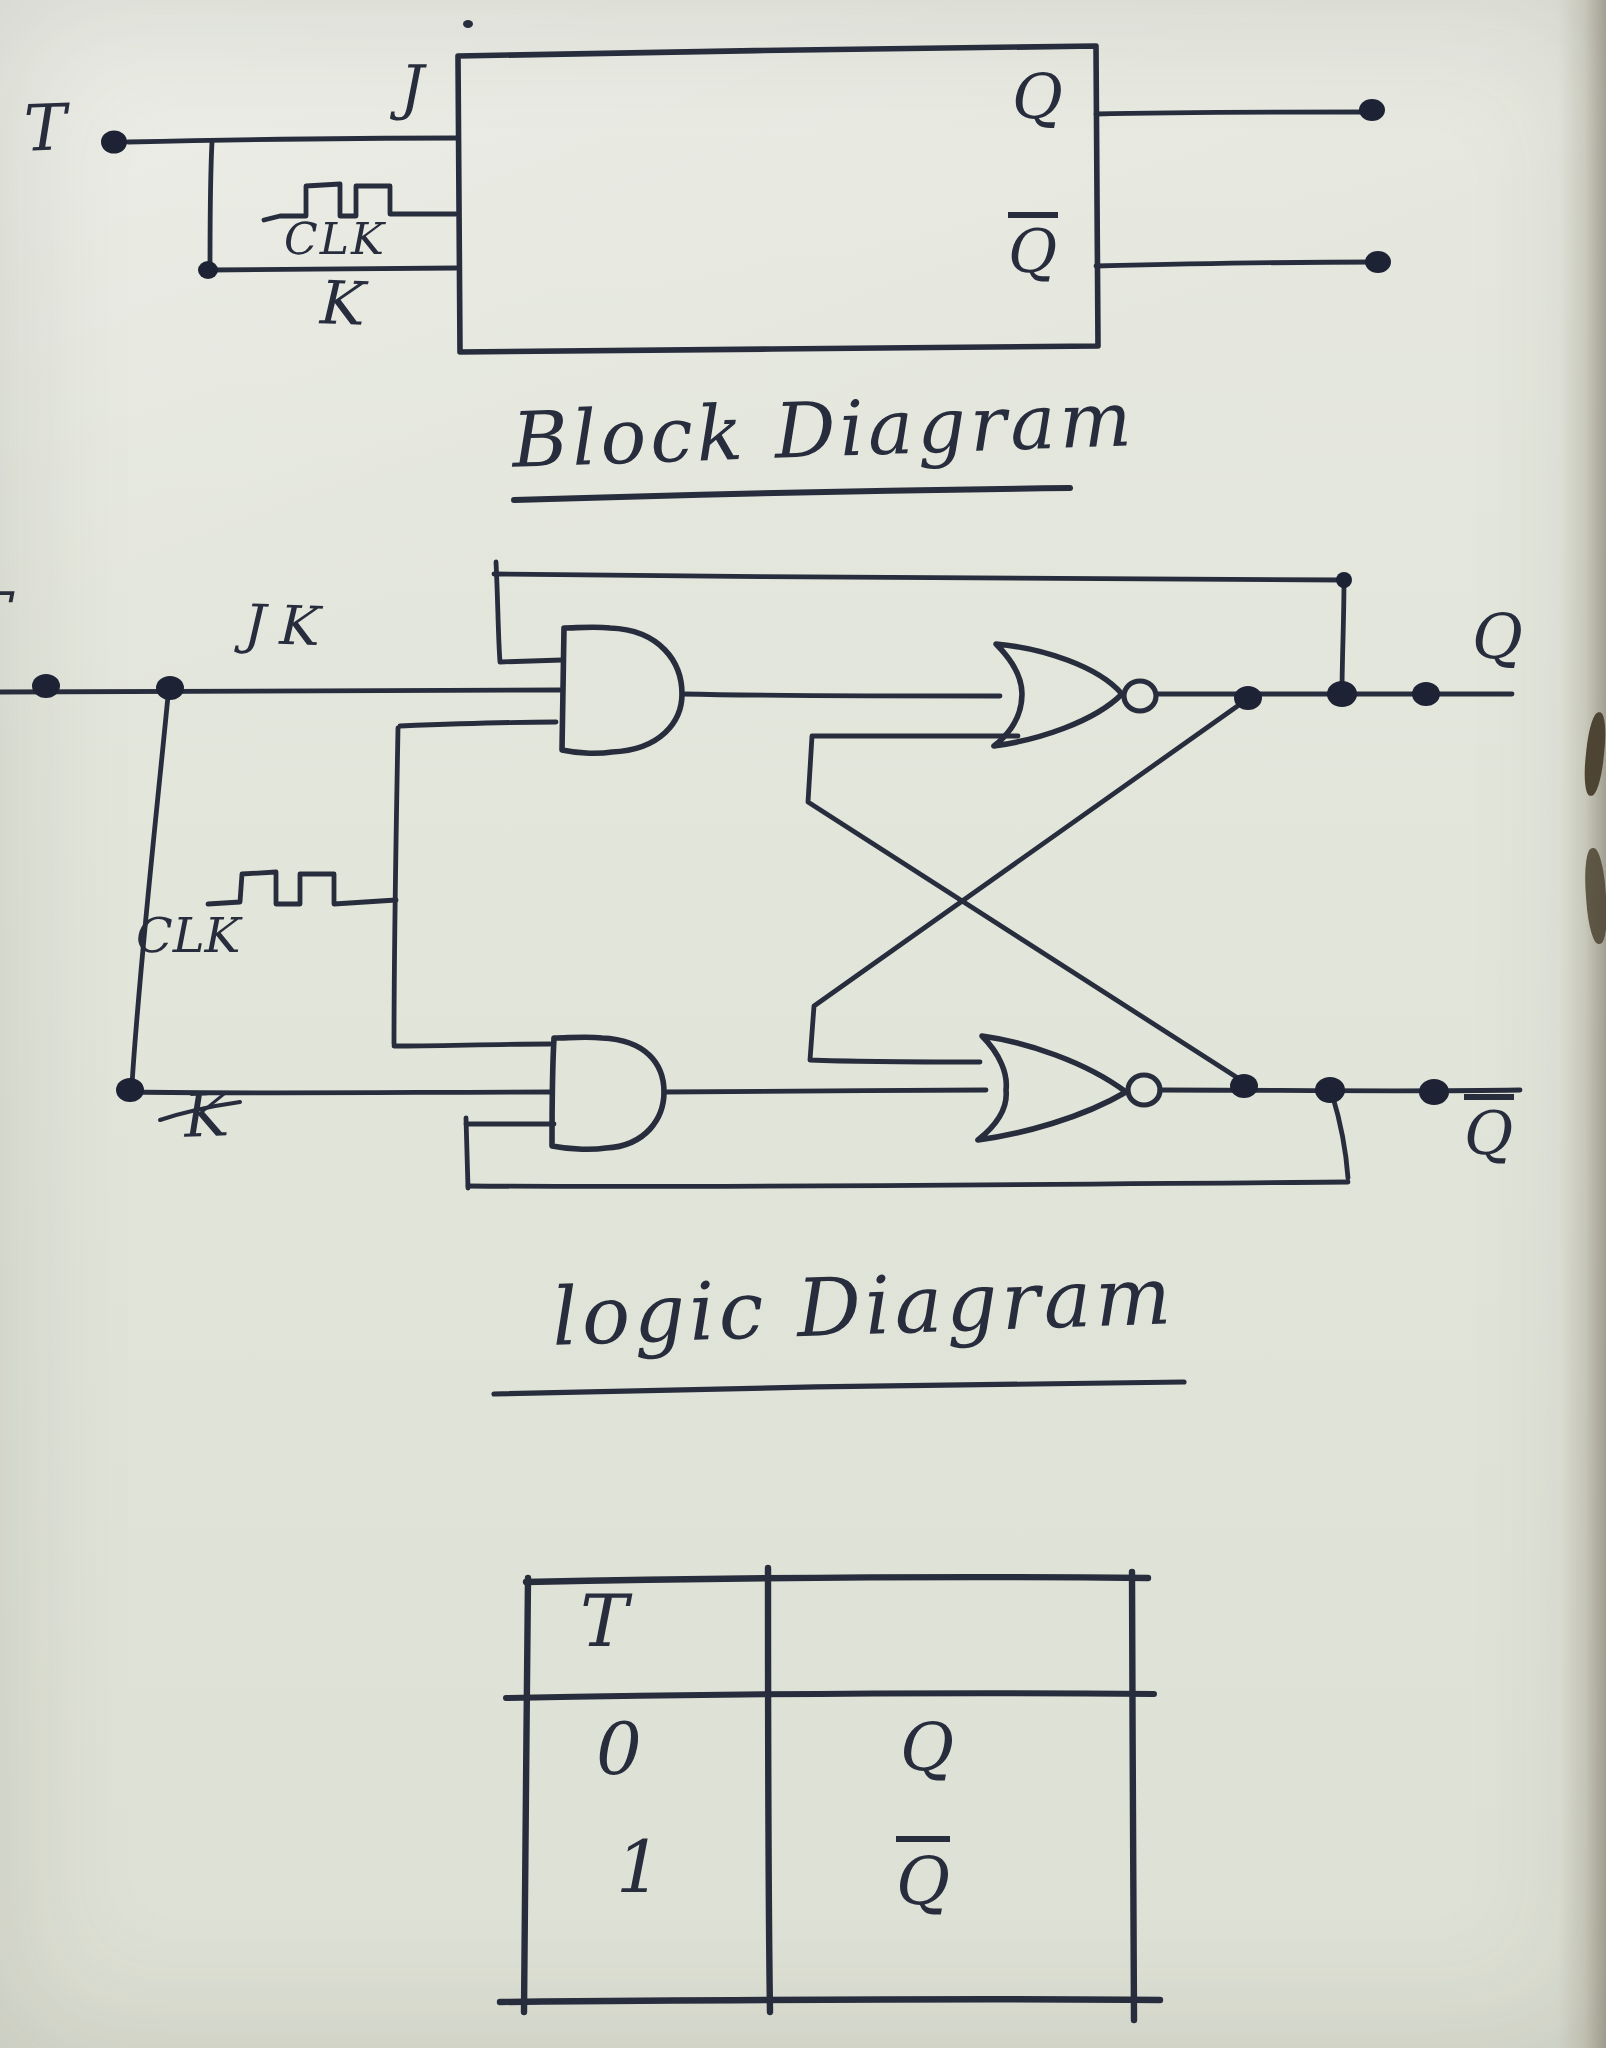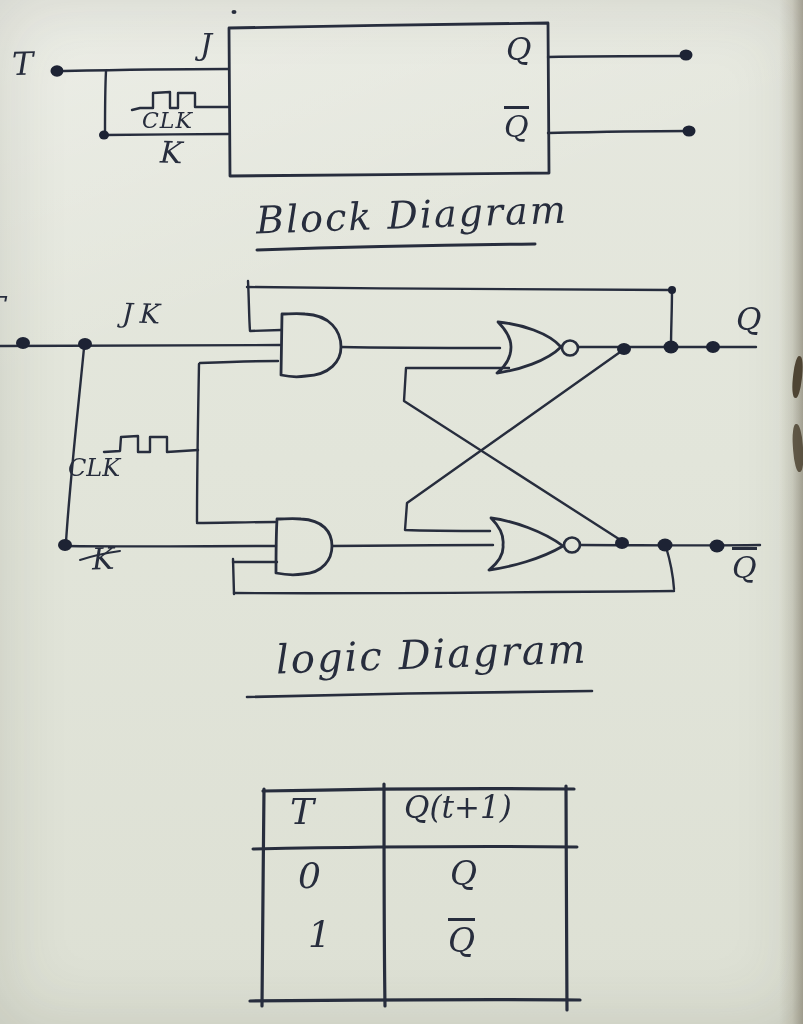--- a/index.html
+++ b/index.html
@@ -121,21 +121,20 @@
   <div class="lbl tilt-r" style="left:122px;top:300px;font-size:27px;letter-spacing:7px;">JK</div>
   <div class="lbl" style="left:68px;top:456px;font-size:24px;">CLK</div>
   <div class="lbl tilt-l" style="left:92px;top:544px;font-size:30px;">K</div>
   <div class="lbl" style="left:736px;top:304px;font-size:31px;">Q</div>
   <div class="lbl" style="left:732px;top:547px;font-size:30px;">
     <span class="bar">Q</span>
   </div>
   <div class="lbl tilt-l" style="left:276px;top:634px;font-size:40px;letter-spacing:2px;">logic Diagram</div>
 
   <div class="lbl" style="left:290px;top:794px;font-size:36px;">T</div>
-  <div class="lbl" style="left:404px;top:792px;font-size:31px;">Q(t+1)</div>
   <div class="lbl" style="left:298px;top:858px;font-size:36px;">0</div>
   <div class="lbl" style="left:450px;top:857px;font-size:33px;">Q</div>
   <div class="lbl" style="left:308px;top:917px;font-size:36px;">1</div>
   <div class="lbl" style="left:448px;top:918px;font-size:33px;">
     <span class="bar">Q</span>
   </div>
 
   <div class="edge-shadow"></div>
   <div class="edge-mark m1"></div>
   <div class="edge-mark m2"></div>

